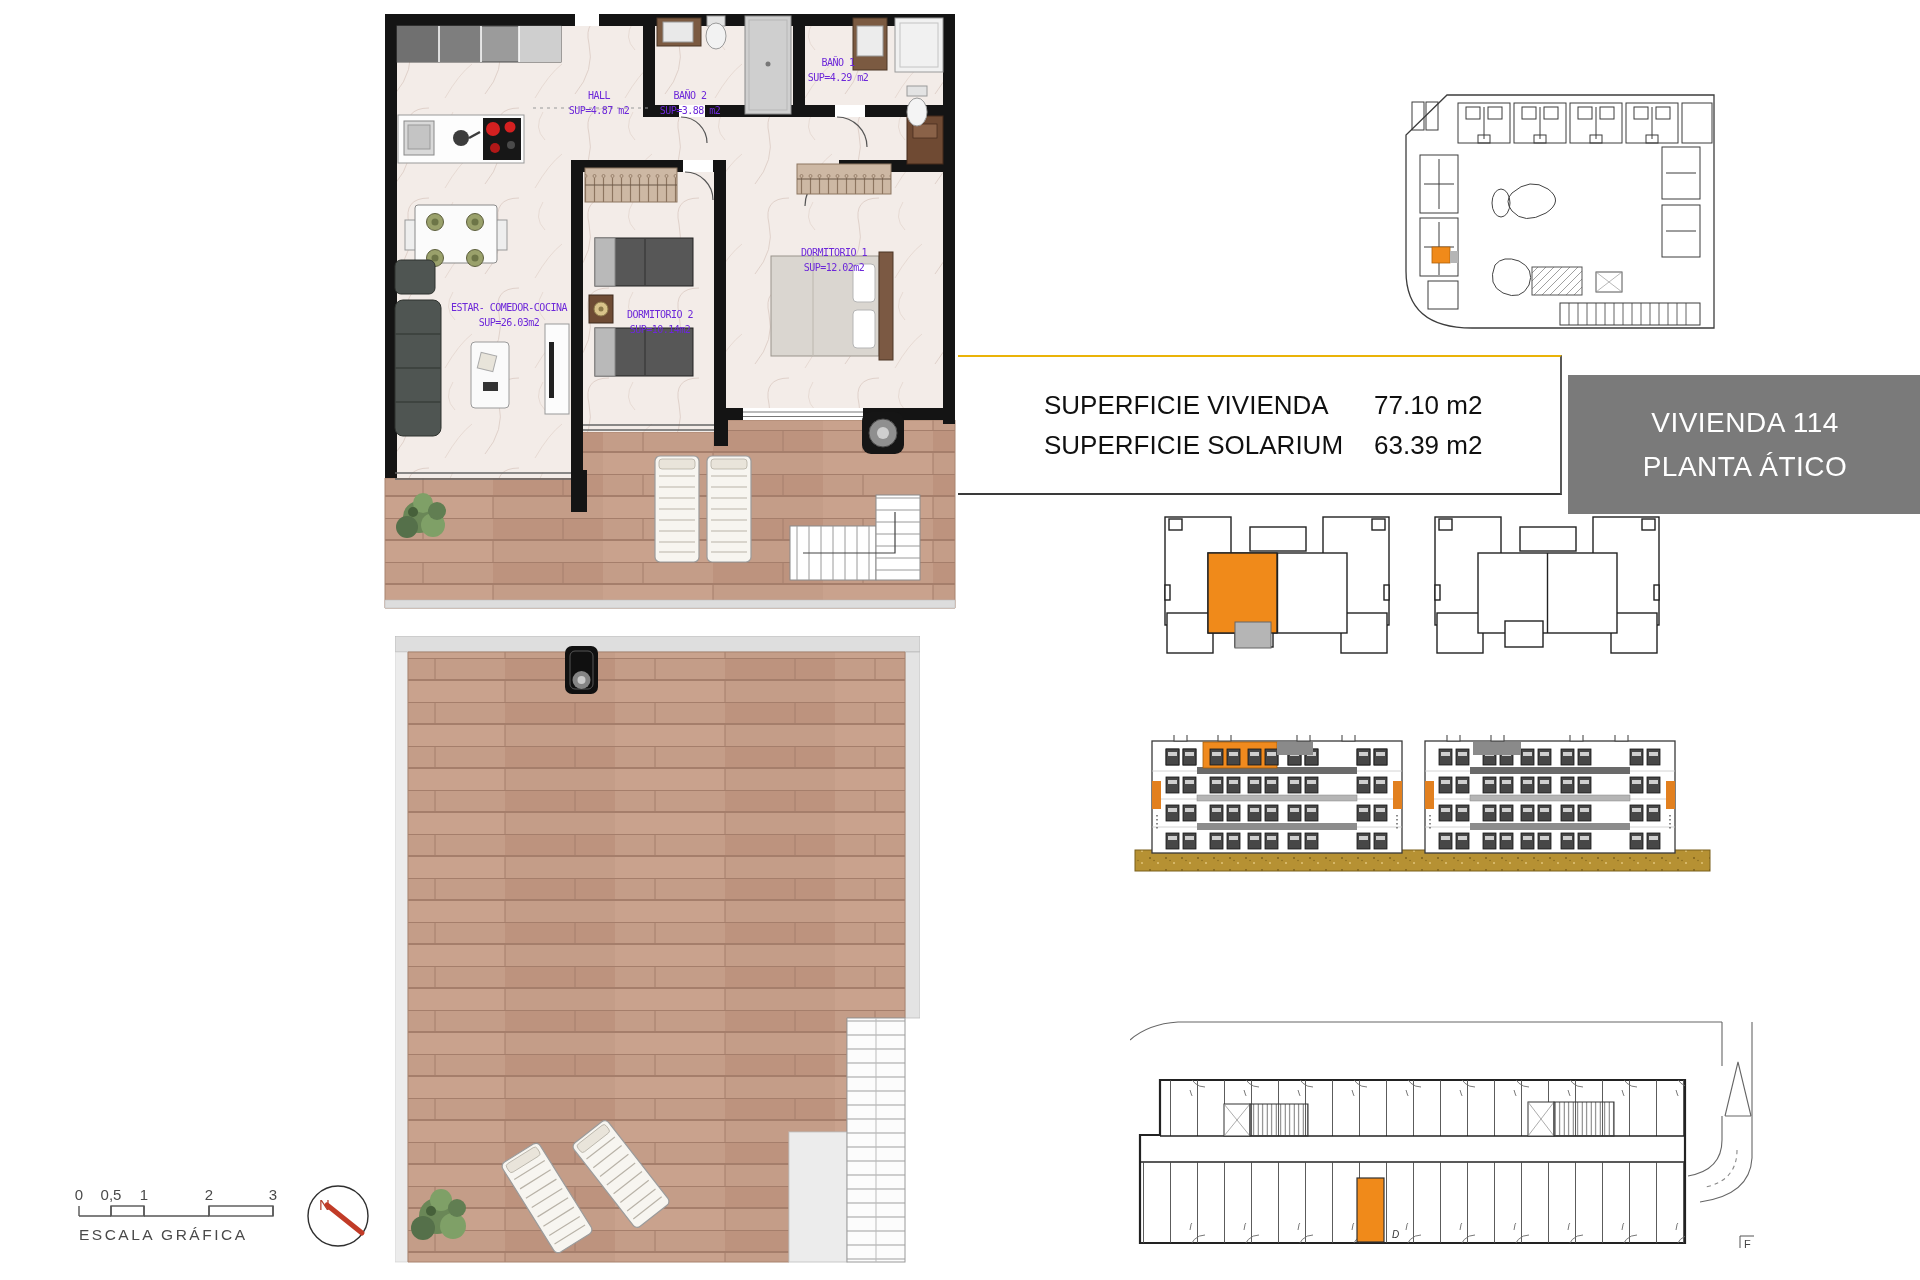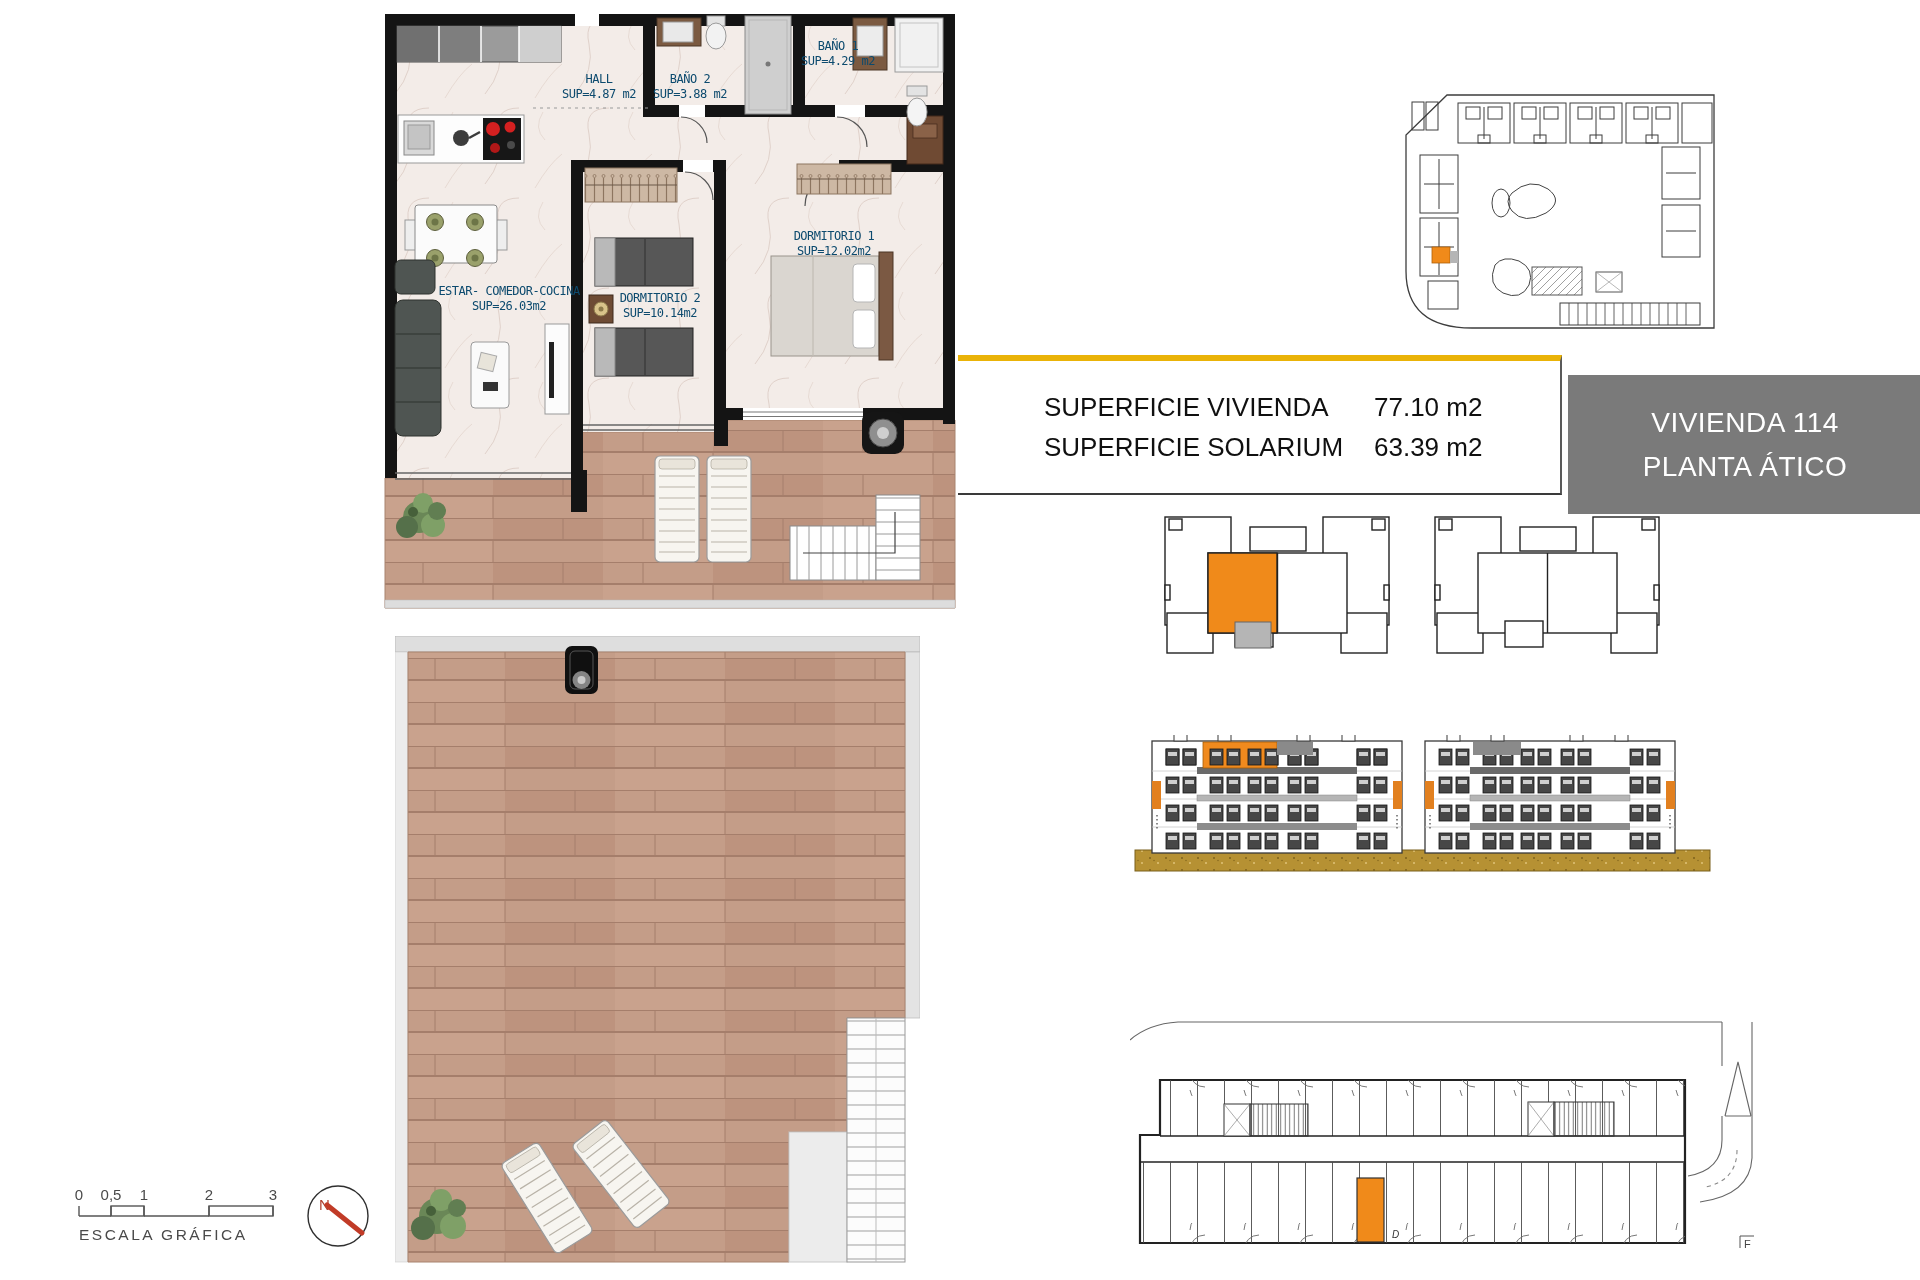--- a/index.html
+++ b/index.html
@@ -1,25 +1,25 @@
 <!DOCTYPE html>
 <html><head>
 <meta charset="utf-8">
 <style>
   html,body{margin:0;padding:0;background:#ffffff;}
   .canvas{position:relative;width:1920px;height:1280px;background:#fff;overflow:hidden;
           font-family:"Liberation Sans",sans-serif;}
   .abs{position:absolute;}
   .plan-label{position:absolute;transform:translate(-50%,-50%);text-align:center;
-      font-family:"DejaVu Sans Mono",monospace;font-size:12px;letter-spacing:-0.5px;
-      line-height:15px;color:#0c4a6e;white-space:nowrap;}
+      font-family:"DejaVu Sans Mono",monospace;font-size:10px;letter-spacing:-0.5px;
+      line-height:15px;color:#6d28d9;white-space:nowrap;margin-top:16px;}
   .page-title{position:absolute;left:1572px;top:14px;font-size:56px;font-weight:400;
       color:#141414;letter-spacing:0.5px;}
   .area-table{position:absolute;left:958px;top:355px;width:604px;height:140px;
-      border-top:6px solid #eab308;border-bottom:2px solid #3a3a3a;border-right:2px solid #5a5a5a;
+      border-top:2px solid #eab308;border-bottom:2px solid #3a3a3a;border-right:2px solid #5a5a5a;
       background:#fff;box-sizing:border-box;display:flex;flex-direction:column;
       justify-content:center;gap:9px;padding-left:86px;}
   .area-row{display:flex;font-size:26px;color:#101010;}
   .area-row .lbl{width:330px;}
   .unit-badge{position:absolute;left:1568px;top:375px;width:354px;height:139px;
       background:#7a7a7a;color:#ffffff;display:flex;flex-direction:column;align-items:center;
       justify-content:center;gap:12px;font-size:28px;letter-spacing:0.5px;}
   svg{display:block;}
   text{font-family:"Liberation Sans",sans-serif;}
 </style>

